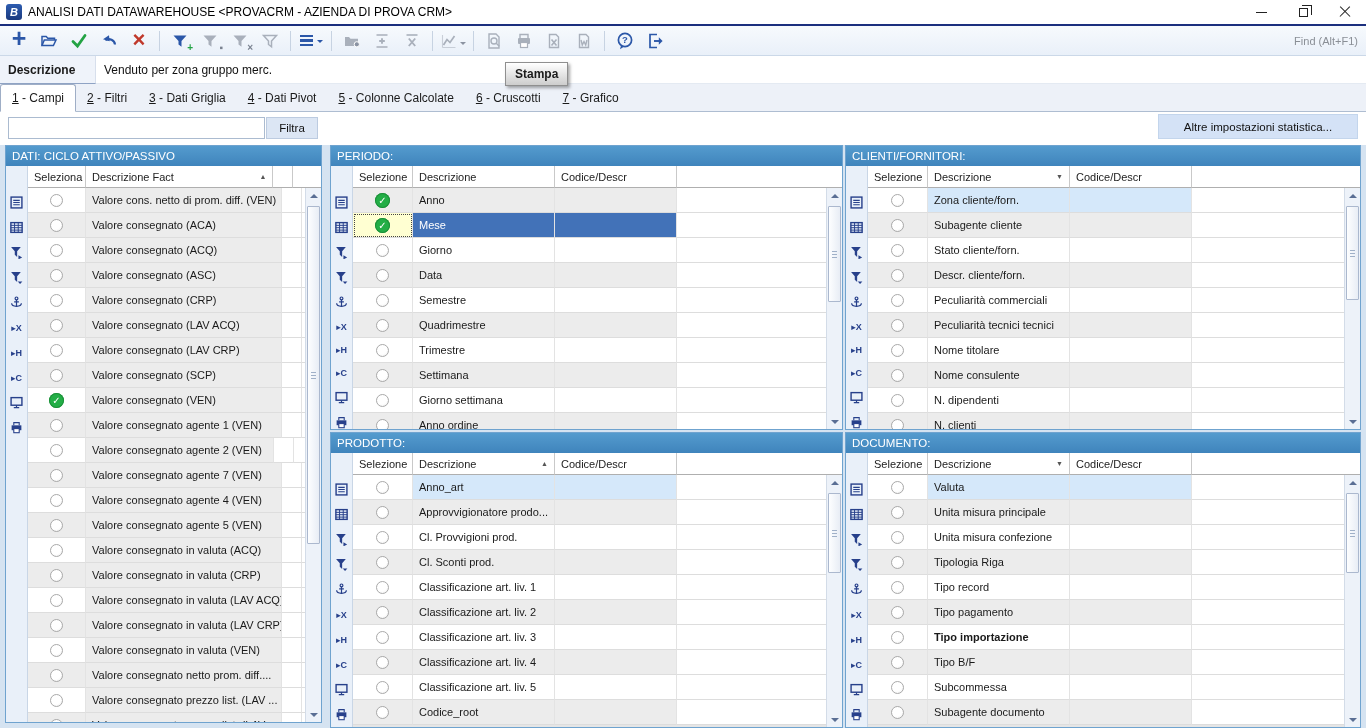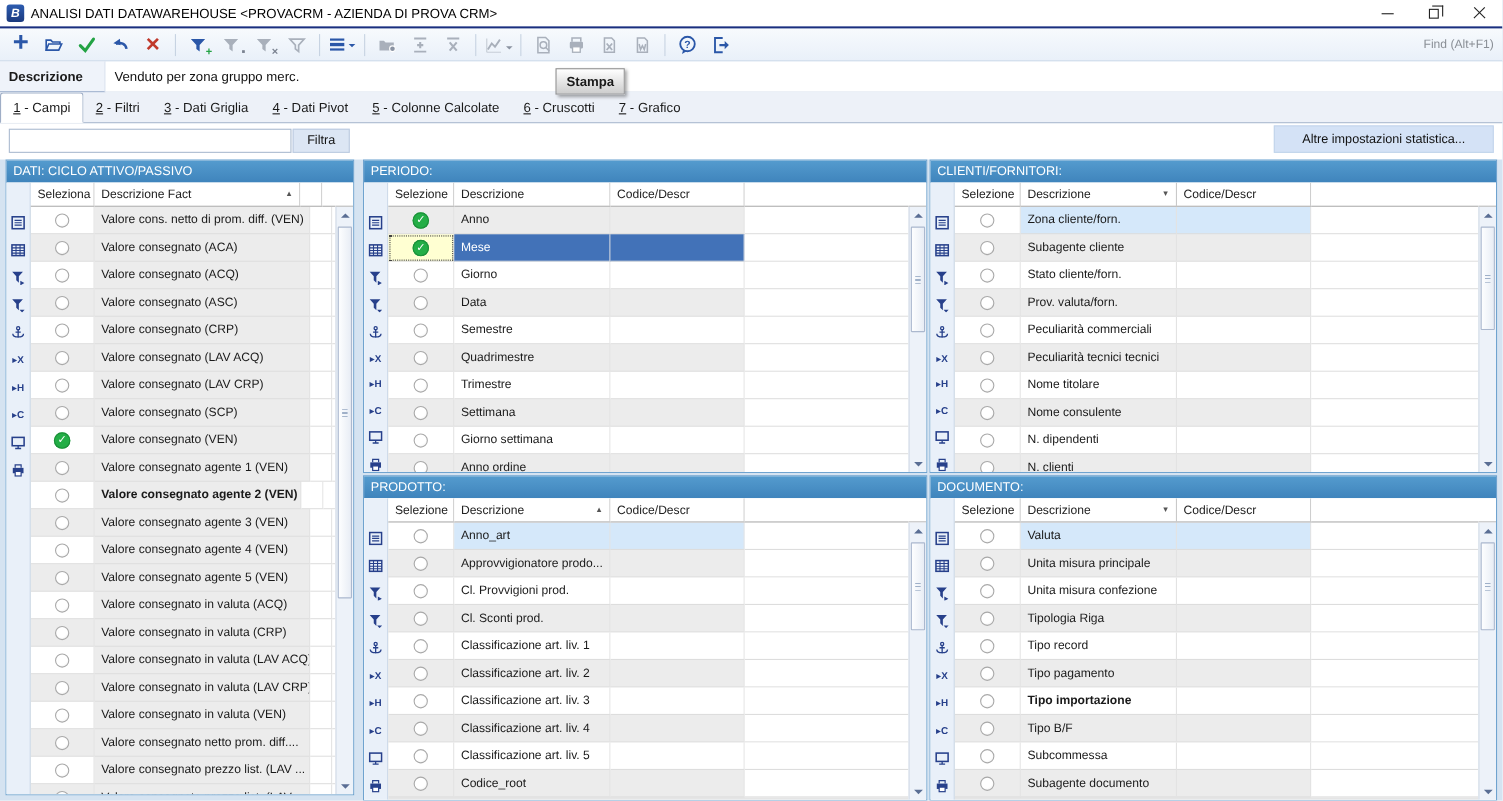--- a/index.html
+++ b/index.html
@@ -479,29 +479,29 @@
                   <span class="radio"></span>
                 </div>
                 <div class="c c-desc" style="width: 196px;">Valore consegnato agente 1 (VEN)</div>
                 <div class="c" style="width: 20px; background: rgb(255, 255, 255);"></div>
                 <div class="c c-fill"></div>
               </div>
               <div class="grow">
                 <div class="c c-sel" style="width: 58px;">
                   <span class="radio"></span>
                 </div>
-                <div class="c c-desc" style="width: 188px; font-weight: bold;">Valore consegnato agente 2 (VEN)</div>
-                <div class="c" style="width: 20px; background: rgb(255, 255, 255);"></div>
-                <div class="c c-fill"></div>
-              </div>
-              <div class="grow">
-                <div class="c c-sel" style="width: 58px;">
-                  <span class="radio"></span>
-                </div>
-                <div class="c c-desc" style="width: 196px;">Valore consegnato agente 3 (VEN)</div>
+                <div class="c c-desc" style="width: 188px;">Valore consegnato agente 2 (VEN)</div>
+                <div class="c" style="width: 20px; background: rgb(255, 255, 255);"></div>
+                <div class="c c-fill"></div>
+              </div>
+              <div class="grow">
+                <div class="c c-sel" style="width: 58px;">
+                  <span class="radio"></span>
+                </div>
+                <div class="c c-desc" style="width: 196px;">Valore consegnato agente 7 (VEN)</div>
                 <div class="c" style="width: 20px; background: rgb(255, 255, 255);"></div>
                 <div class="c c-fill"></div>
               </div>
               <div class="grow">
                 <div class="c c-sel" style="width: 58px;">
                   <span class="radio"></span>
                 </div>
                 <div class="c c-desc" style="width: 196px;">Valore consegnato agente 4 (VEN)</div>
                 <div class="c" style="width: 20px; background: rgb(255, 255, 255);"></div>
                 <div class="c c-fill"></div>
@@ -856,21 +856,21 @@
                   <span class="radio"></span>
                 </div>
                 <div class="c c-desc" style="width: 142px;">Stato cliente/forn.</div>
                 <div class="c c-code" style="width: 122px;"></div>
                 <div class="c c-fill"></div>
               </div>
               <div class="grow">
                 <div class="c c-sel" style="width: 60px;">
                   <span class="radio"></span>
                 </div>
-                <div class="c c-desc" style="width: 142px;">Prov. valuta/forn.</div>
+                <div class="c c-desc" style="width: 142px;">Descr. cliente/forn.</div>
                 <div class="c c-code" style="width: 122px;"></div>
                 <div class="c c-fill"></div>
               </div>
               <div class="grow">
                 <div class="c c-sel" style="width: 60px;">
                   <span class="radio"></span>
                 </div>
                 <div class="c c-desc" style="width: 142px;">Peculiarità commerciali</div>
                 <div class="c c-code" style="width: 122px;"></div>
                 <div class="c c-fill"></div>

